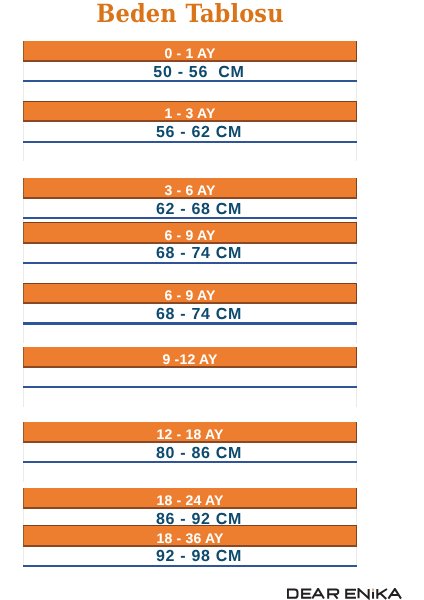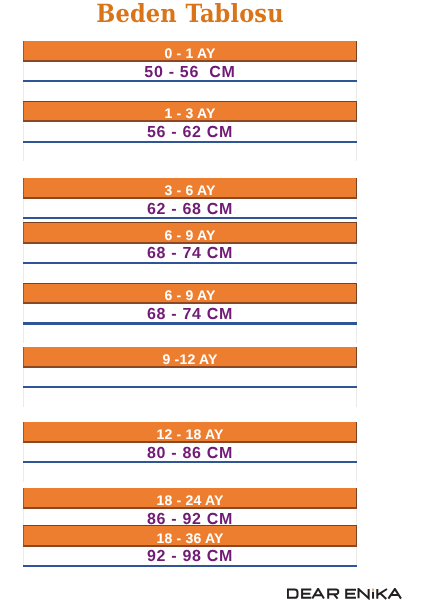--- a/index.html
+++ b/index.html
@@ -33,23 +33,24 @@
   .hdrline{position:absolute;left:0;top:18.6px;width:334px;height:2.0px;background:#8A4824;}
   .topline{position:absolute;left:0;top:-0.6px;width:334px;height:2.0px;background:#7A4120;}
   .box{
     position:absolute;left:0;top:20.6px;width:334px;height:38.9px;
     box-sizing:border-box;
     border-left:1px solid #EBEBEC;border-right:1px solid #EBEBEC;
     background:#ffffff;
   }
   .val{
     position:absolute;left:0;top:21.4px;width:334px;height:19px;
-    color:#701a75;font-weight:bold;font-size:16px;letter-spacing:0.7px;
+    color:#0c4a6e;font-weight:bold;font-size:16px;letter-spacing:0.7px;
     display:flex;align-items:center;justify-content:center;line-height:19px;
     white-space:pre;
+    padding-left:9px;
   }
   .blue{position:absolute;left:0;top:38.8px;width:334px;height:2.2px;background:#2F5596;}
   .row.last .box{height:20.4px;}
 
   .brand{
     position:absolute;left:287px;top:588px;width:118px;height:12px;
   }
   .brand svg{display:block;}
 </style>
 </head>

